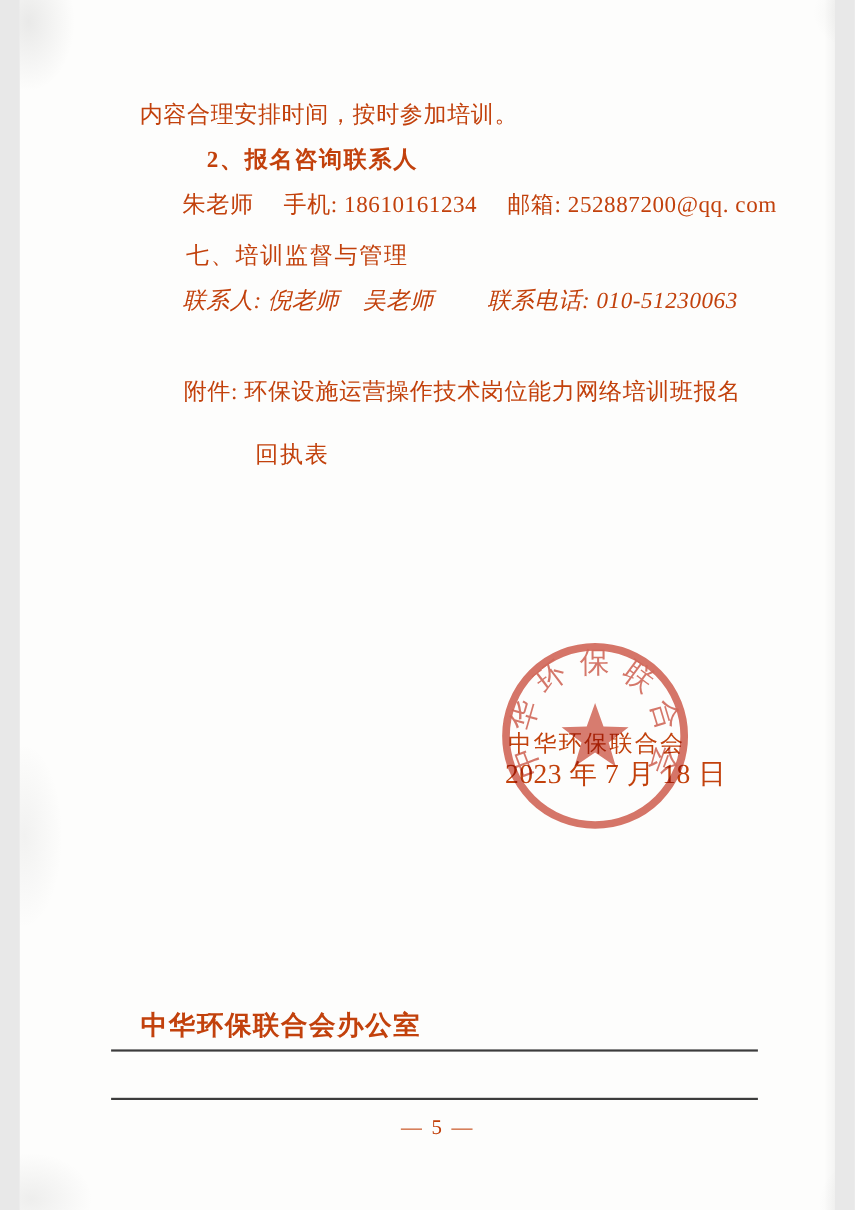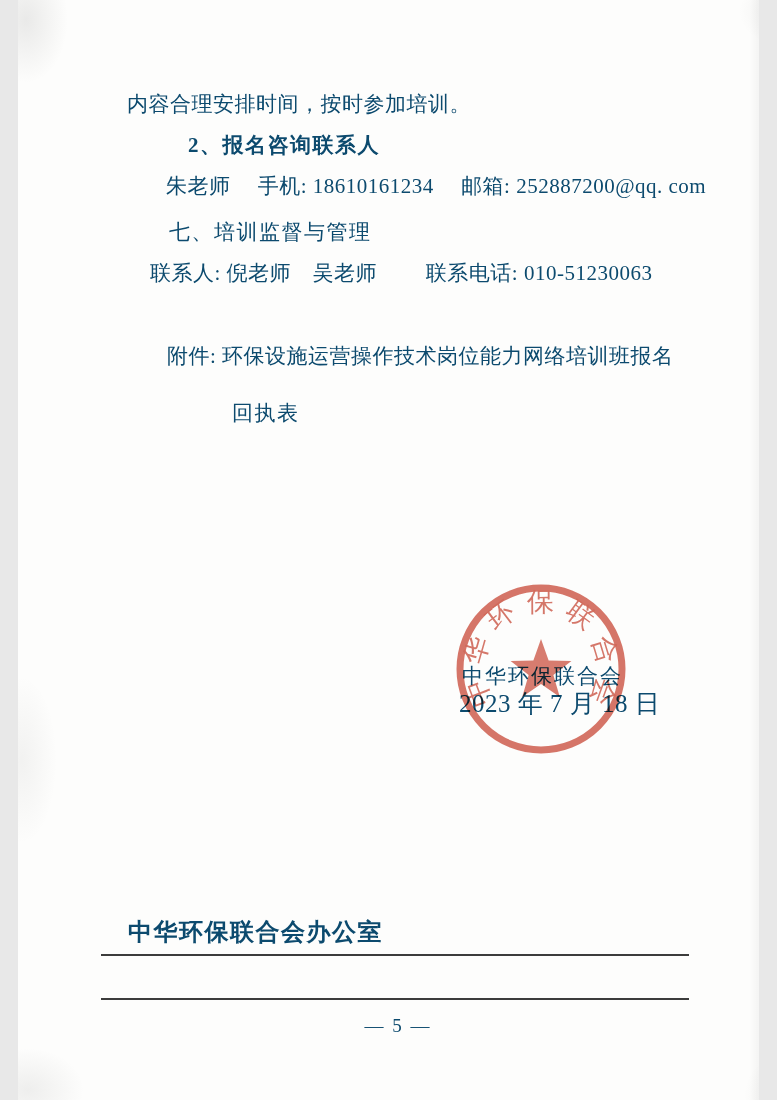--- a/index.html
+++ b/index.html
@@ -3,21 +3,21 @@
 <meta charset="utf-8">
 <style>
   html,body{margin:0;padding:0;background:#e8e8e8;}
   .page{
     position:relative;
     width:741px;height:1100px;
     margin:0 auto;
     background:#fdfdfc;
     overflow:hidden;
     font-family:"Liberation Serif","DejaVu Serif",serif;
-    color:#0c4a6e;
+    color:#c2410c;
   }
   .scan-noise{
     position:absolute;inset:0;pointer-events:none;
     background:
       radial-gradient(ellipse 60px 90px at 8px 20px, rgba(60,60,60,.10), rgba(0,0,0,0) 70%),
       radial-gradient(ellipse 70px 50px at 770px 12px, rgba(60,60,60,.08), rgba(0,0,0,0) 70%),
       radial-gradient(ellipse 30px 160px at 772px 420px, rgba(60,60,60,.05), rgba(0,0,0,0) 70%),
       radial-gradient(ellipse 50px 120px at 4px 760px, rgba(60,60,60,.06), rgba(0,0,0,0) 70%),
       radial-gradient(ellipse 80px 60px at 10px 1090px, rgba(60,60,60,.08), rgba(0,0,0,0) 70%),
       radial-gradient(ellipse 60px 60px at 768px 1095px, rgba(60,60,60,.07), rgba(0,0,0,0) 70%),
@@ -74,21 +74,21 @@
   <div class="scan-noise"></div>
 
   <div class="line" style="left:109px;top:92px;">内容合理安排时间，按时参加培训。</div>
 
   <div class="line" style="left:170px;top:133px;letter-spacing:1.5px;font-weight:bold;">2、报名咨询联系人</div>
 
   <div class="line" style="left:148px;top:174px;">朱老师　 手机: 18610161234　 邮箱: 252887200@qq. com</div>
 
   <div class="line" style="left:151px;top:220px;letter-spacing:1.5px;">七、培训监督与管理</div>
 
-  <div class="line" style="left:132px;top:261px;">联系人: 倪老师　吴老师　　 联系电话: 010-51230063</div>
+  <div class="line" style="left:148px;top:261px;font-style:italic;">联系人: 倪老师　吴老师　　 联系电话: 010-51230063</div>
 
   <div class="line" style="left:149px;top:344px;">附件: 环保设施运营操作技术岗位能力网络培训班报名</div>
 
   <div class="line" style="left:214px;top:389px;letter-spacing:1.5px;margin-top:12px;">回执表</div>
 
   <div class="sig sig-org">中华环保联合会</div>
 
   <div class="sig sig-date">2023 年 7 月 18 日</div>
 
   <svg class="seal" viewBox="-95 -95 190 190">

